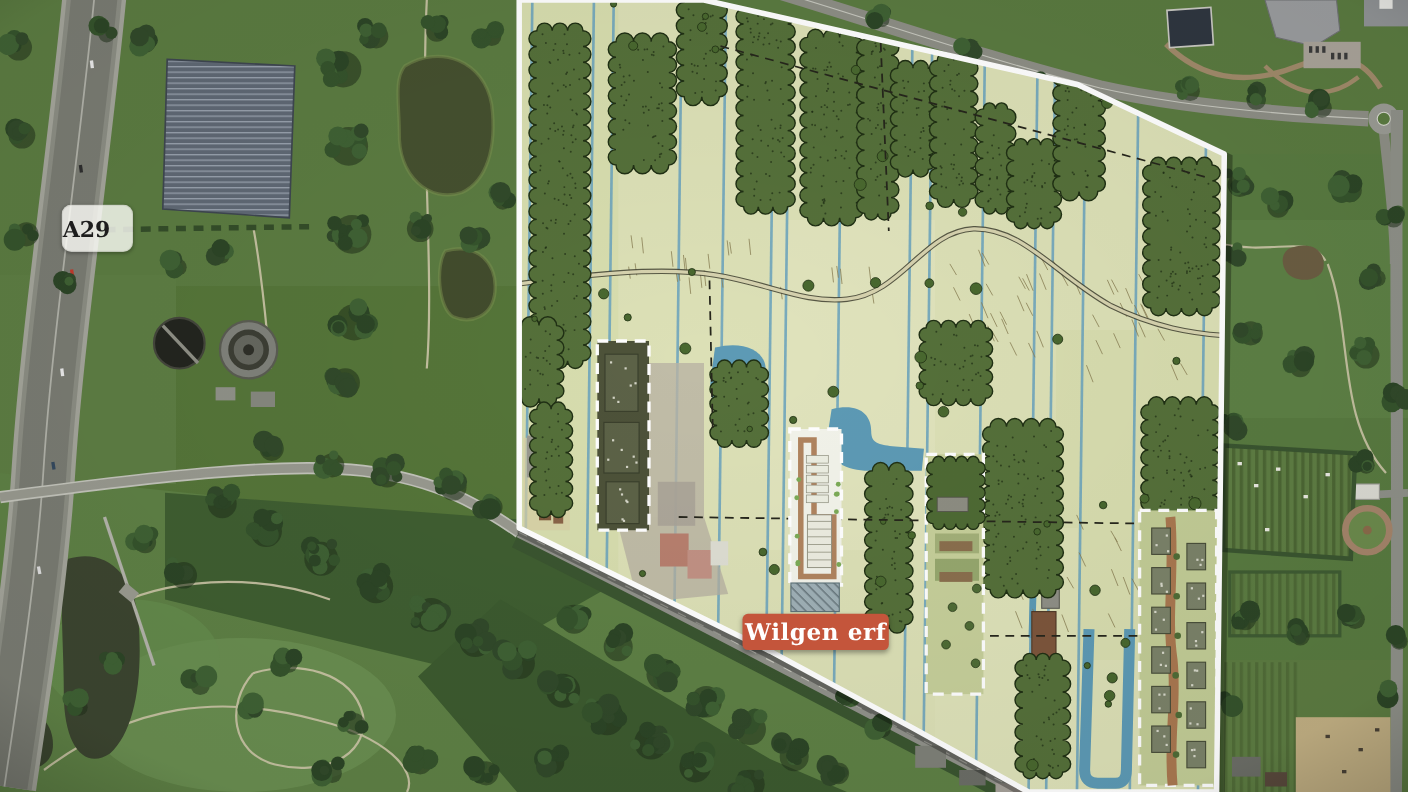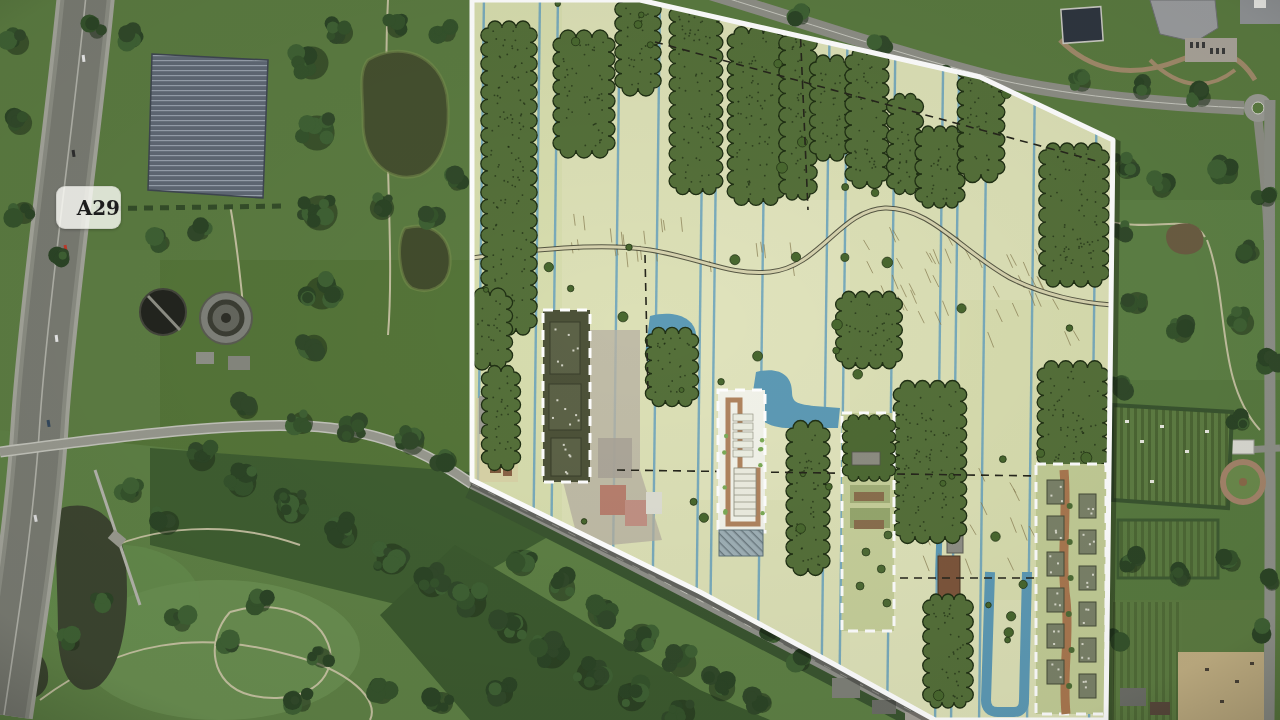--- a/index.html
+++ b/index.html
@@ -6,21 +6,21 @@
   .stage{position:relative;width:1280px;height:720px;overflow:hidden;
          font-family:"DejaVu Serif","Liberation Serif",serif;}
   .stage svg{position:absolute;left:0;top:0;display:block;}
   .site-marker{position:absolute;left:675px;top:558px;width:133px;height:33px;
     background:var(--site_marker_bg,#c4553b);color:var(--site_marker_text,#fff);
     border-radius:5px;display:flex;align-items:center;justify-content:center;
     font-size:21px;font-weight:bold;letter-spacing:.5px;
     box-shadow:0 2px 5px rgba(0,0,0,.35);cursor:pointer;}
   .road-shield{position:absolute;left:56px;top:186px;width:63px;height:41px;
     background:var(--road_shield_bg,rgba(252,252,248,.8));color:var(--road_shield_text,#1d1d1d);
-    border-radius:9px;display:flex;align-items:center;justify-content:flex-end;
+    border-radius:9px;display:flex;align-items:center;justify-content:flex-start;
     font-size:20px;font-weight:bold;box-shadow:0 1px 3px rgba(0,0,0,.25);
     border:1px solid rgba(0,0,0,.08);}
 </style>
 </head>
 <body>
 
 <div class="stage">
 <svg width="1280" height="720" viewBox="0 0 1280 720">
   <defs>
     <clipPath id="clip-plan">
@@ -1961,16 +1961,19 @@
             <circle cx="1069.1241898536682" cy="686" r="3" fill="#4f6c36"></circle>
           </g>
     </g>
   </g>
 
   <path d="M472,0 L640,0 L980,77 L1113,140 L1106,720 L935,720 L830,662 L700,592 L472,480 Z" fill="none" style="stroke:var(--plan_outline,#fff)" stroke-width="5" stroke-linejoin="round"></path>
 
   <rect x="0" y="0" width="1280" height="720" fill="url(#vig)" pointer-events="none"></rect>
 </svg>
 
+<div class="site-marker">
+  <span>Wilgen erf</span>
+</div>
 <div class="road-shield">
   <span>A29</span>
 </div>
 </div>
 
 </body></html>

